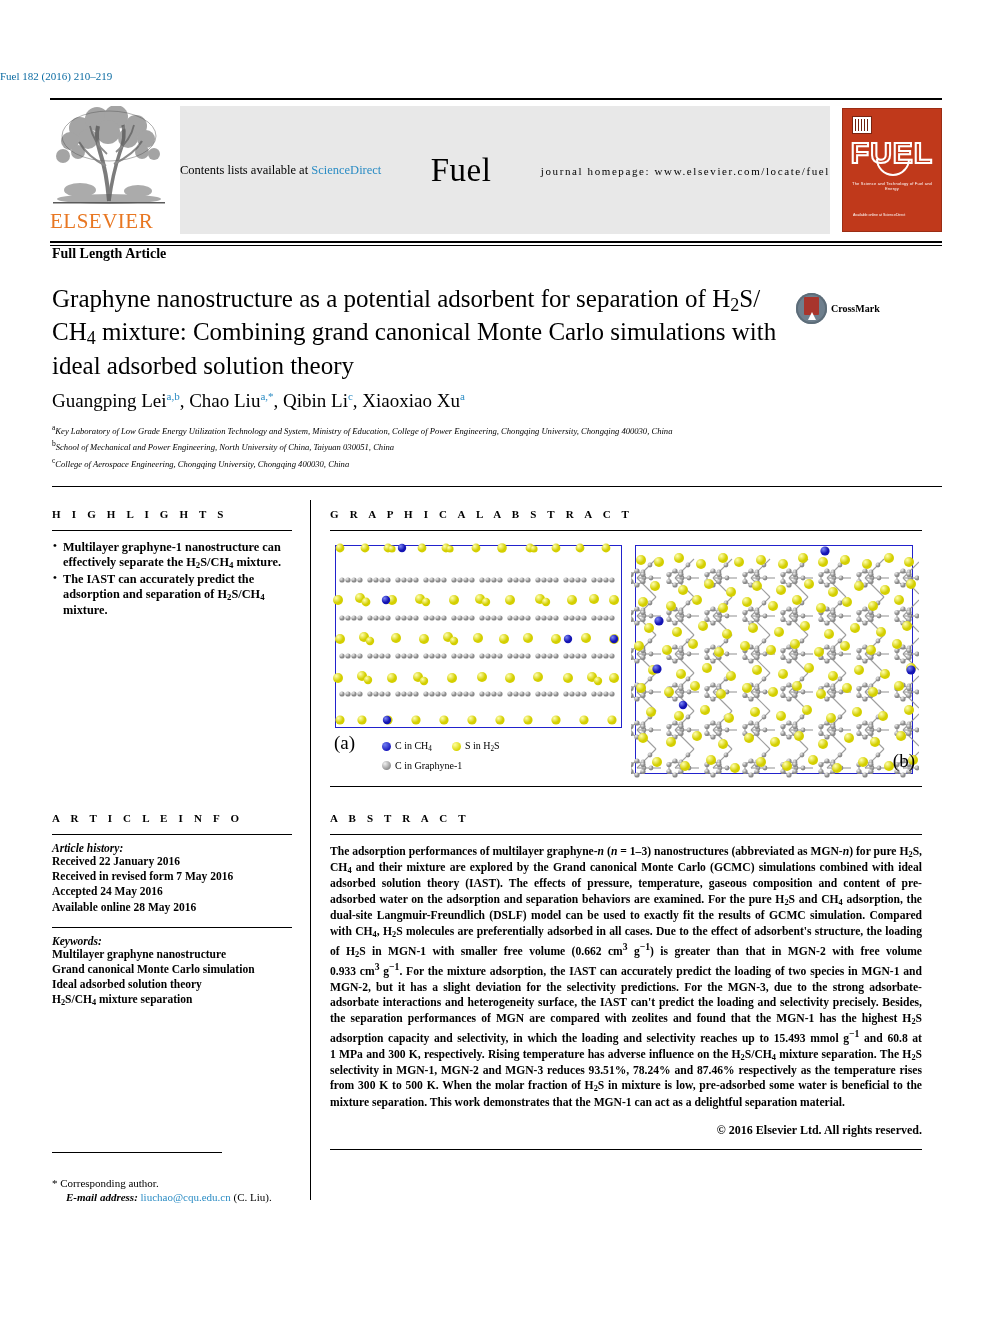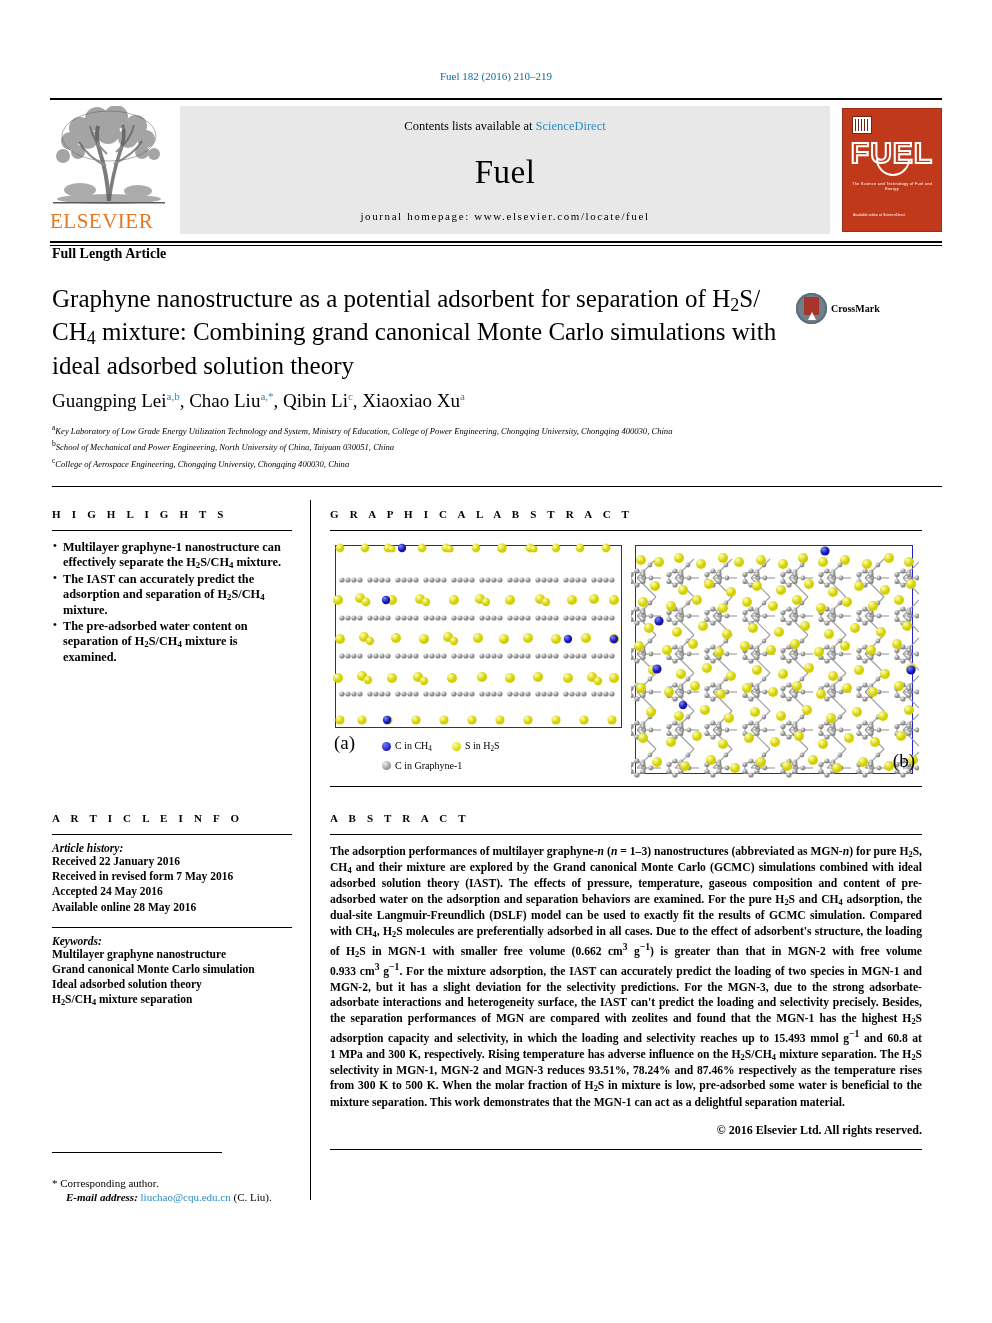--- a/index.html
+++ b/index.html
@@ -8,37 +8,37 @@
     font-family:"Liberation Serif", serif;
     color:#000;
     position:relative;
     overflow:hidden;
   }
   .page { position:absolute; inset:0; }
 
   
   .runhead {
     position:absolute; top:70px; left:0; width:992px;
-    text-align:center; font-size:11px; color:#0b6ba2;
+    font-size:11px; color:#0b6ba2;
     font-family:"Liberation Serif", serif;
   }
 
   
   .masthead { position:absolute; top:98px; left:50px; width:892px; }
   .rule-thick { border-top:2px solid #000; width:100%; }
   .mast-row { display:flex; align-items:stretch; margin-top:6px; height:128px; }
   .elsevier-box { width:122px; display:flex; flex-direction:column; justify-content:flex-start; }
   .tree { width:118px; height:104px; }
   .elsevier-word {
     font-family:"Liberation Serif", serif; font-size:21px; letter-spacing:0.5px;
     color:#E87722; line-height:1; margin-top:1px;
   }
   .mast-center {
     flex:1; background:#e8e8e8; margin:0 8px; display:flex;
-    flex-direction:column; align-items:center; justify-content:space-between;
+    flex-direction:row; align-items:center; justify-content:space-between;
     padding:13px 0 12px 0; box-sizing:border-box;
   }
   .contents-line { font-size:12.5px; }
   .contents-line .sd { color:#2b8cc4; }
   .journal-name { font-size:33px; font-family:"Liberation Serif", serif; letter-spacing:0.5px; }
   .homepage { font-size:11px; letter-spacing:1.6px; font-family:Liberation Serif, serif; }
   .cover-box { width:104px; display:flex; align-items:center; justify-content:flex-end; }
   .cover {
     width:100px; height:124px; background:#C0391B; position:relative;
     border:1px solid #9b2d14; box-sizing:border-box;
@@ -286,21 +286,20 @@
 
   <div class="div-top"></div>
   <div class="vsep"></div>
 
   <div class="hl">
     <div class="sechead">H I G H L I G H T S</div>
     <div class="rule"></div>
     <ul>
       <li>Multilayer graphyne-1 nanostructure can effectively separate the H<sub>2</sub>S/CH<sub>4</sub> mixture.</li>
       <li>The IAST can accurately predict the adsorption and separation of H<sub>2</sub>S/CH<sub>4</sub> mixture.</li>
-      <li>The pre-adsorbed water content on separation of H<sub>2</sub>S/CH<sub>4</sub> mixture is examined.</li>
     </ul>
   </div>
 
   <div class="ga">
     <div class="sechead">G R A P H I C A L   A B S T R A C T</div>
     <div class="rule"></div>
 
     <div class="figure">
 
       <div class="panel panel-a">

